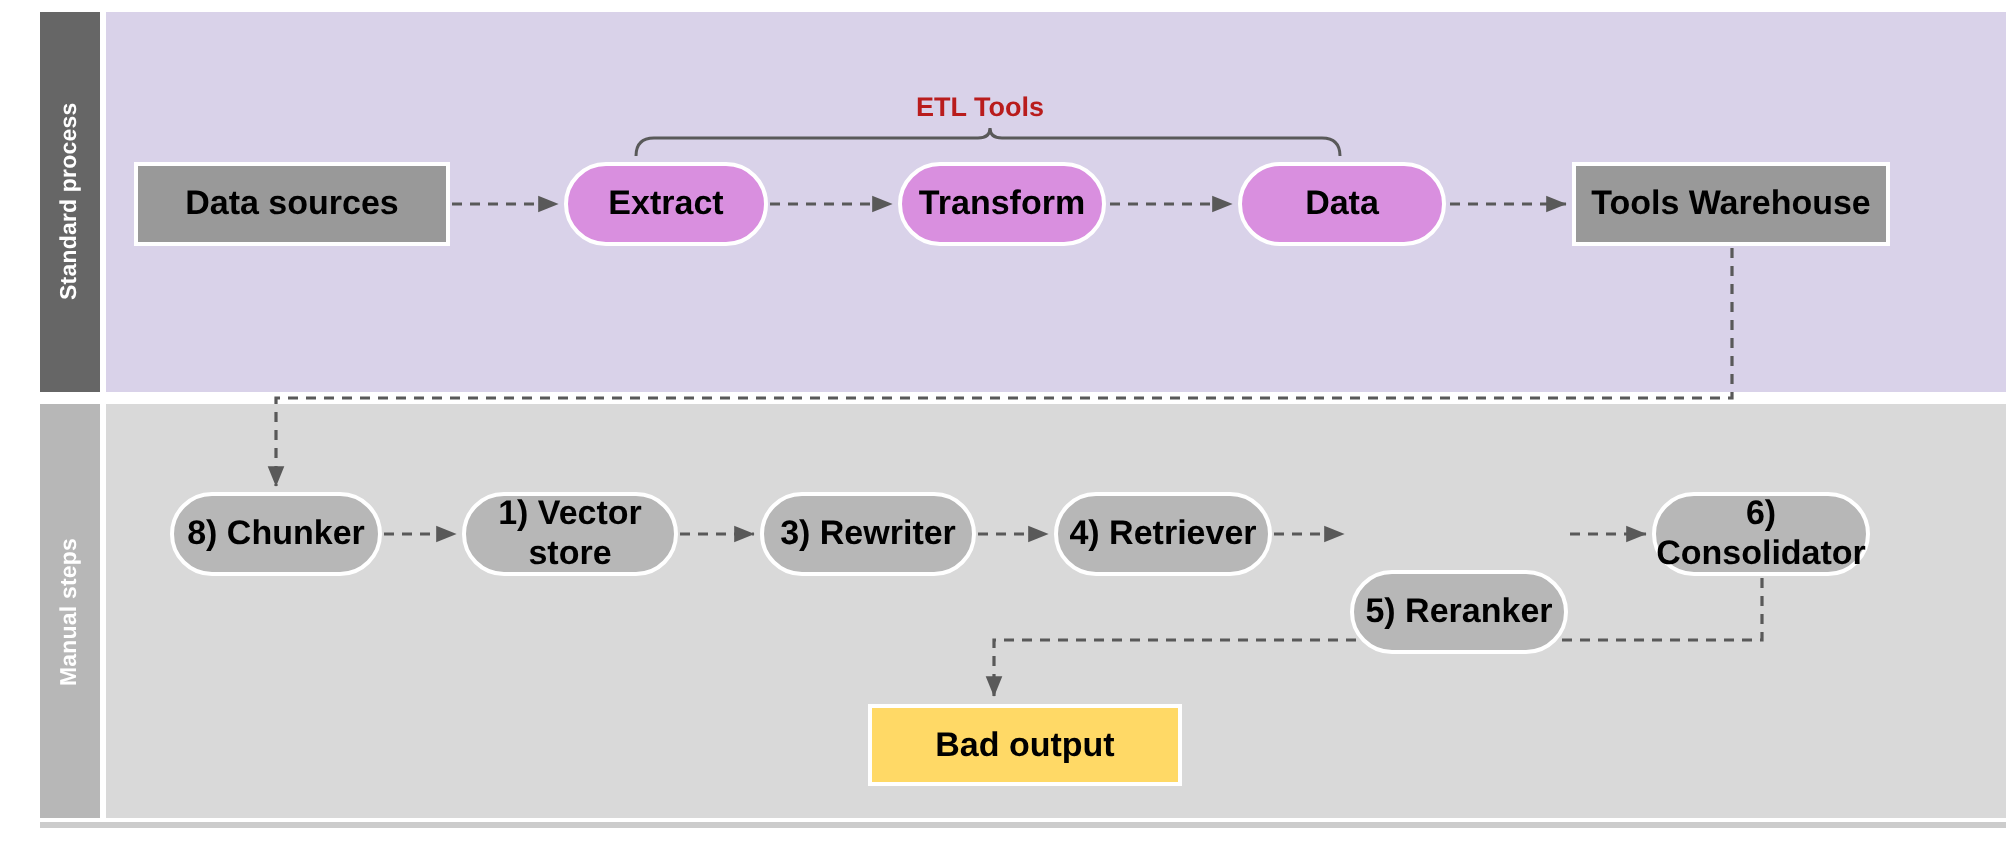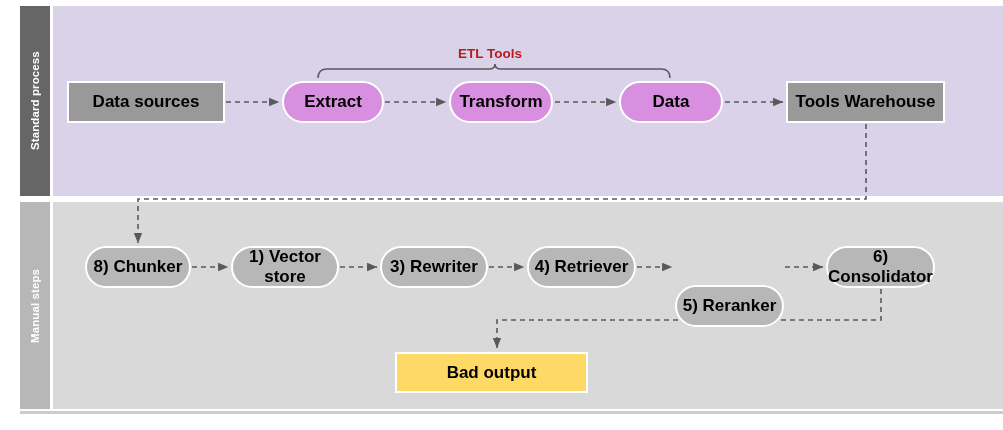--- a/index.html
+++ b/index.html
@@ -192,15 +192,15 @@
   <div class="node pill-gray" style="left:231px; top:246px; width:108px; height:42px; padding:0 14px;">1) Vector store</div>
 
   <div class="node pill-gray" style="left:380px; top:246px; width:108px; height:42px;">3) Rewriter</div>
 
   <div class="node pill-gray" style="left:527px; top:246px; width:109px; height:42px;">4) Retriever</div>
 
   <div class="node pill-gray" style="left:675px; top:246px; width:109px; height:42px;margin-top:39px;">5) Reranker</div>
 
   <div class="node pill-gray" style="left:826px; top:246px; width:109px; height:42px; padding:0 10px;">6) Consolidator</div>
 
-  <div class="node rect-yellow" style="left:395px; top:352px; width:193px; height:41px;">Bad output</div>
+  <div class="node rect-yellow" style="left:434px; top:352px; width:157px; height:41px;">Bad output</div>
 
 </div>
 
 </body></html>

